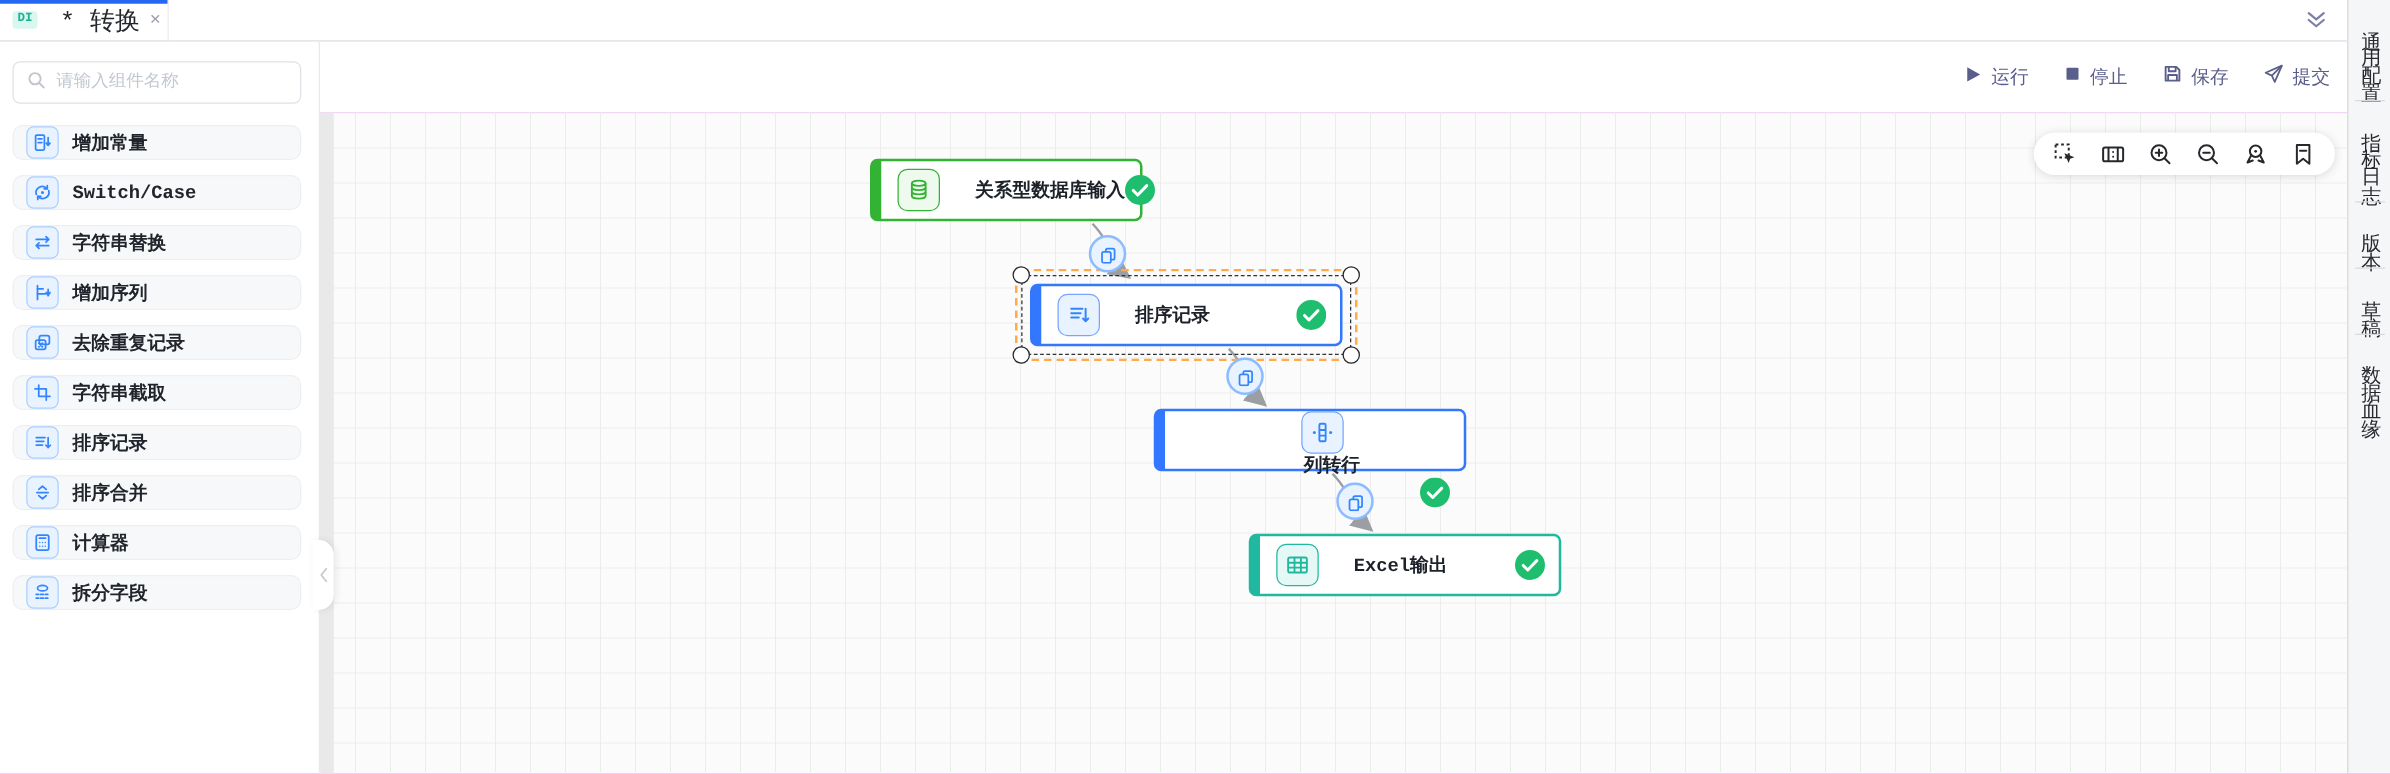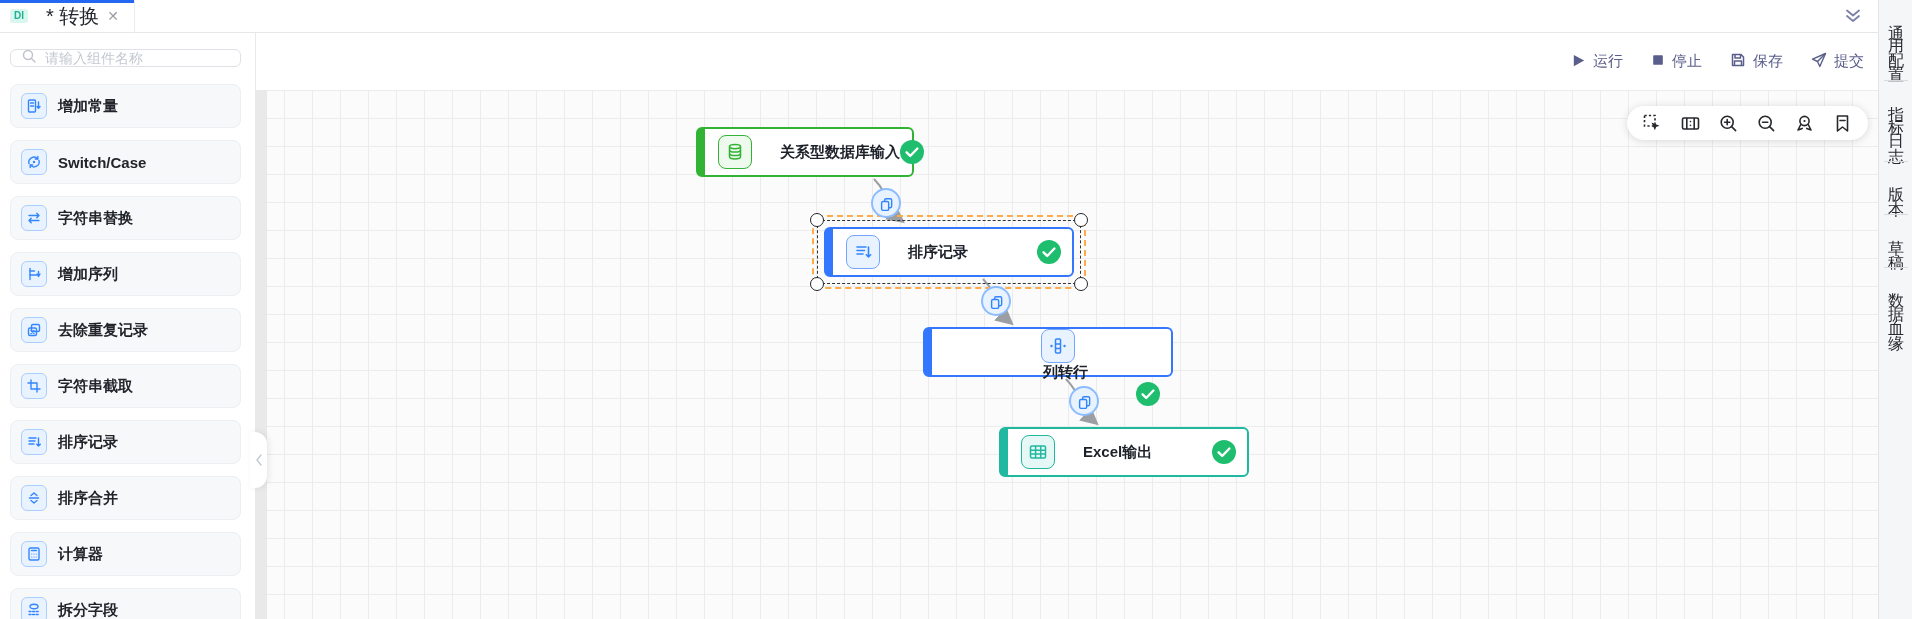--- a/index.html
+++ b/index.html
@@ -1,41 +1,41 @@
 <!DOCTYPE html>
 <html><head>
 <meta charset="utf-8">
 <style>
   * { margin:0; padding:0; box-sizing:border-box; }
   html,body { width:1912px; height:619px; overflow:hidden; background:#fff;
     font-family:"Liberation Sans","DejaVu Sans",sans-serif; }
-  .app { position:relative; width:1912px; height:619px; background:#d946ef; }
+  .app { position:relative; width:1912px; height:619px; background:#d946ef;font-family:Liberation Mono, monospace; }
 
   
   .tabbar { position:absolute; left:0; top:0; width:1878px; height:33px; background:#fff;
     border-bottom:1px solid #e6e7ea; display:flex; align-items:center; }
   .tab { position:relative; width:135px; height:33px; display:flex; align-items:center;
     padding:0 10px; border-right:1px solid #ececef; }
   .tab-indicator { position:absolute; left:0; top:0; right:0; height:3px; background:#2468f2; }
   .di-badge { background:#d9f7ee; color:#1cb394; font-size:10px; font-weight:700;
     border-radius:3px; padding:2px 4px; line-height:1; }
   .tab-title { margin-left:18px; font-size:20px; color:#23262e; font-weight:500; white-space:nowrap; }
   .tab-close { margin-left:8px; color:#9aa0a8; font-size:14px; line-height:1; cursor:pointer; }
   .tab-chevrons { margin-left:auto; margin-right:14px; display:flex; }
 
   
   .sidebar { position:absolute; left:0; top:33px; bottom:0; width:256px; background:#fff;
     border-right:1px solid #e8e9ec; overflow:hidden; }
-  .search-box { margin:16px 14px 0 10px; height:18px; border:1px solid #dfe1e6; border-radius:6px;
+  .search-box { margin:16px 14px 0 10px; height:34px; border:1px solid #dfe1e6; border-radius:6px;
     display:flex; align-items:center; padding:0 10px; gap:8px; background:#fff; }
   .search-box input { border:none; outline:none; flex:1; font-size:14px; color:#333;
     font-family:inherit; background:transparent; }
   .search-box input::placeholder { color:#c3c8d1; }
   .s-list { margin-top:17px; }
-  .s-item { height:44px; margin:0 14px 12px 10px; background:#f6f8fa; border:1px solid #edeff2;
+  .s-item { height:28px; margin:0 14px 12px 10px; background:#f6f8fa; border:1px solid #edeff2;
     border-radius:8px; display:flex; align-items:center; padding:5px 10px; gap:11px; cursor:pointer; }
   .s-icon { width:26px; height:26px; border-radius:6px; border:1px solid #a9ceff; background:#e9f3ff;
     display:flex; align-items:center; justify-content:center; flex:none; }
   .s-label { font-size:15px; font-weight:700; color:#21242b; white-space:nowrap; }
 
   
   .collapse-handle { position:absolute; left:250px; top:432px; width:17px; height:56px; background:#fff;
     border-radius:0 12px 12px 0; box-shadow:2px 0 6px rgba(0,0,0,.08); display:flex; align-items:center;
     justify-content:center; cursor:pointer; z-index:6; }
 

